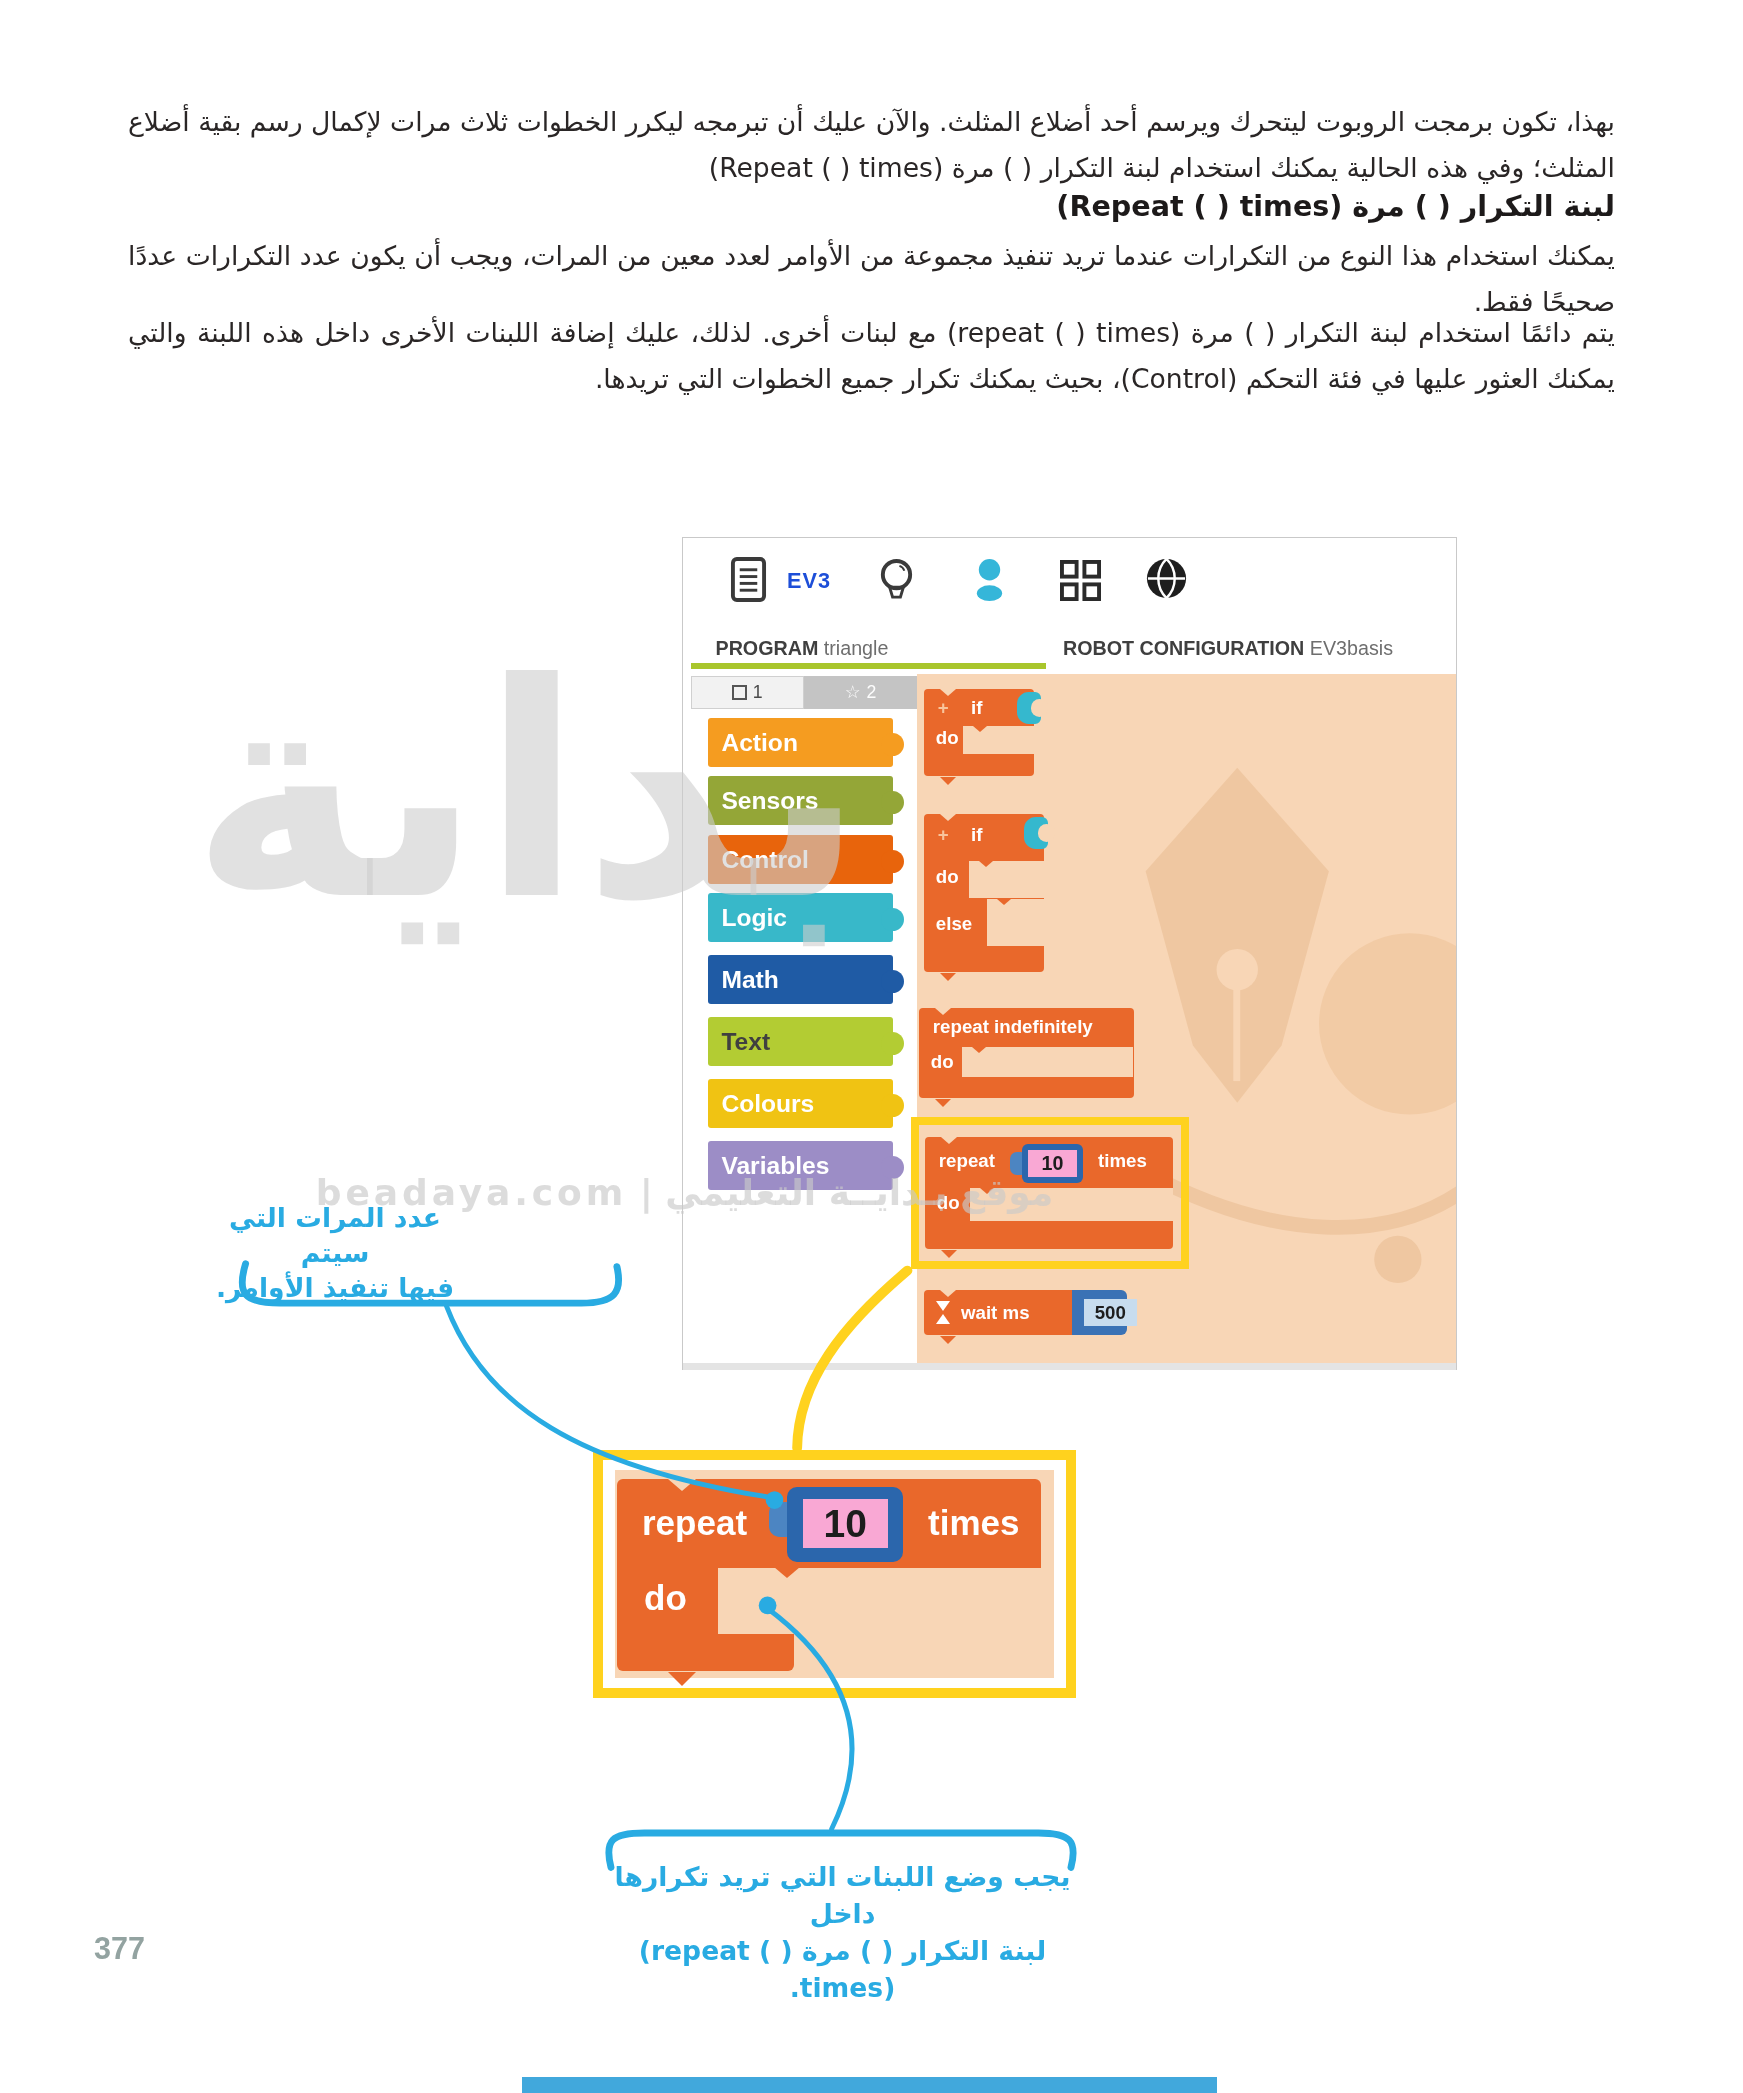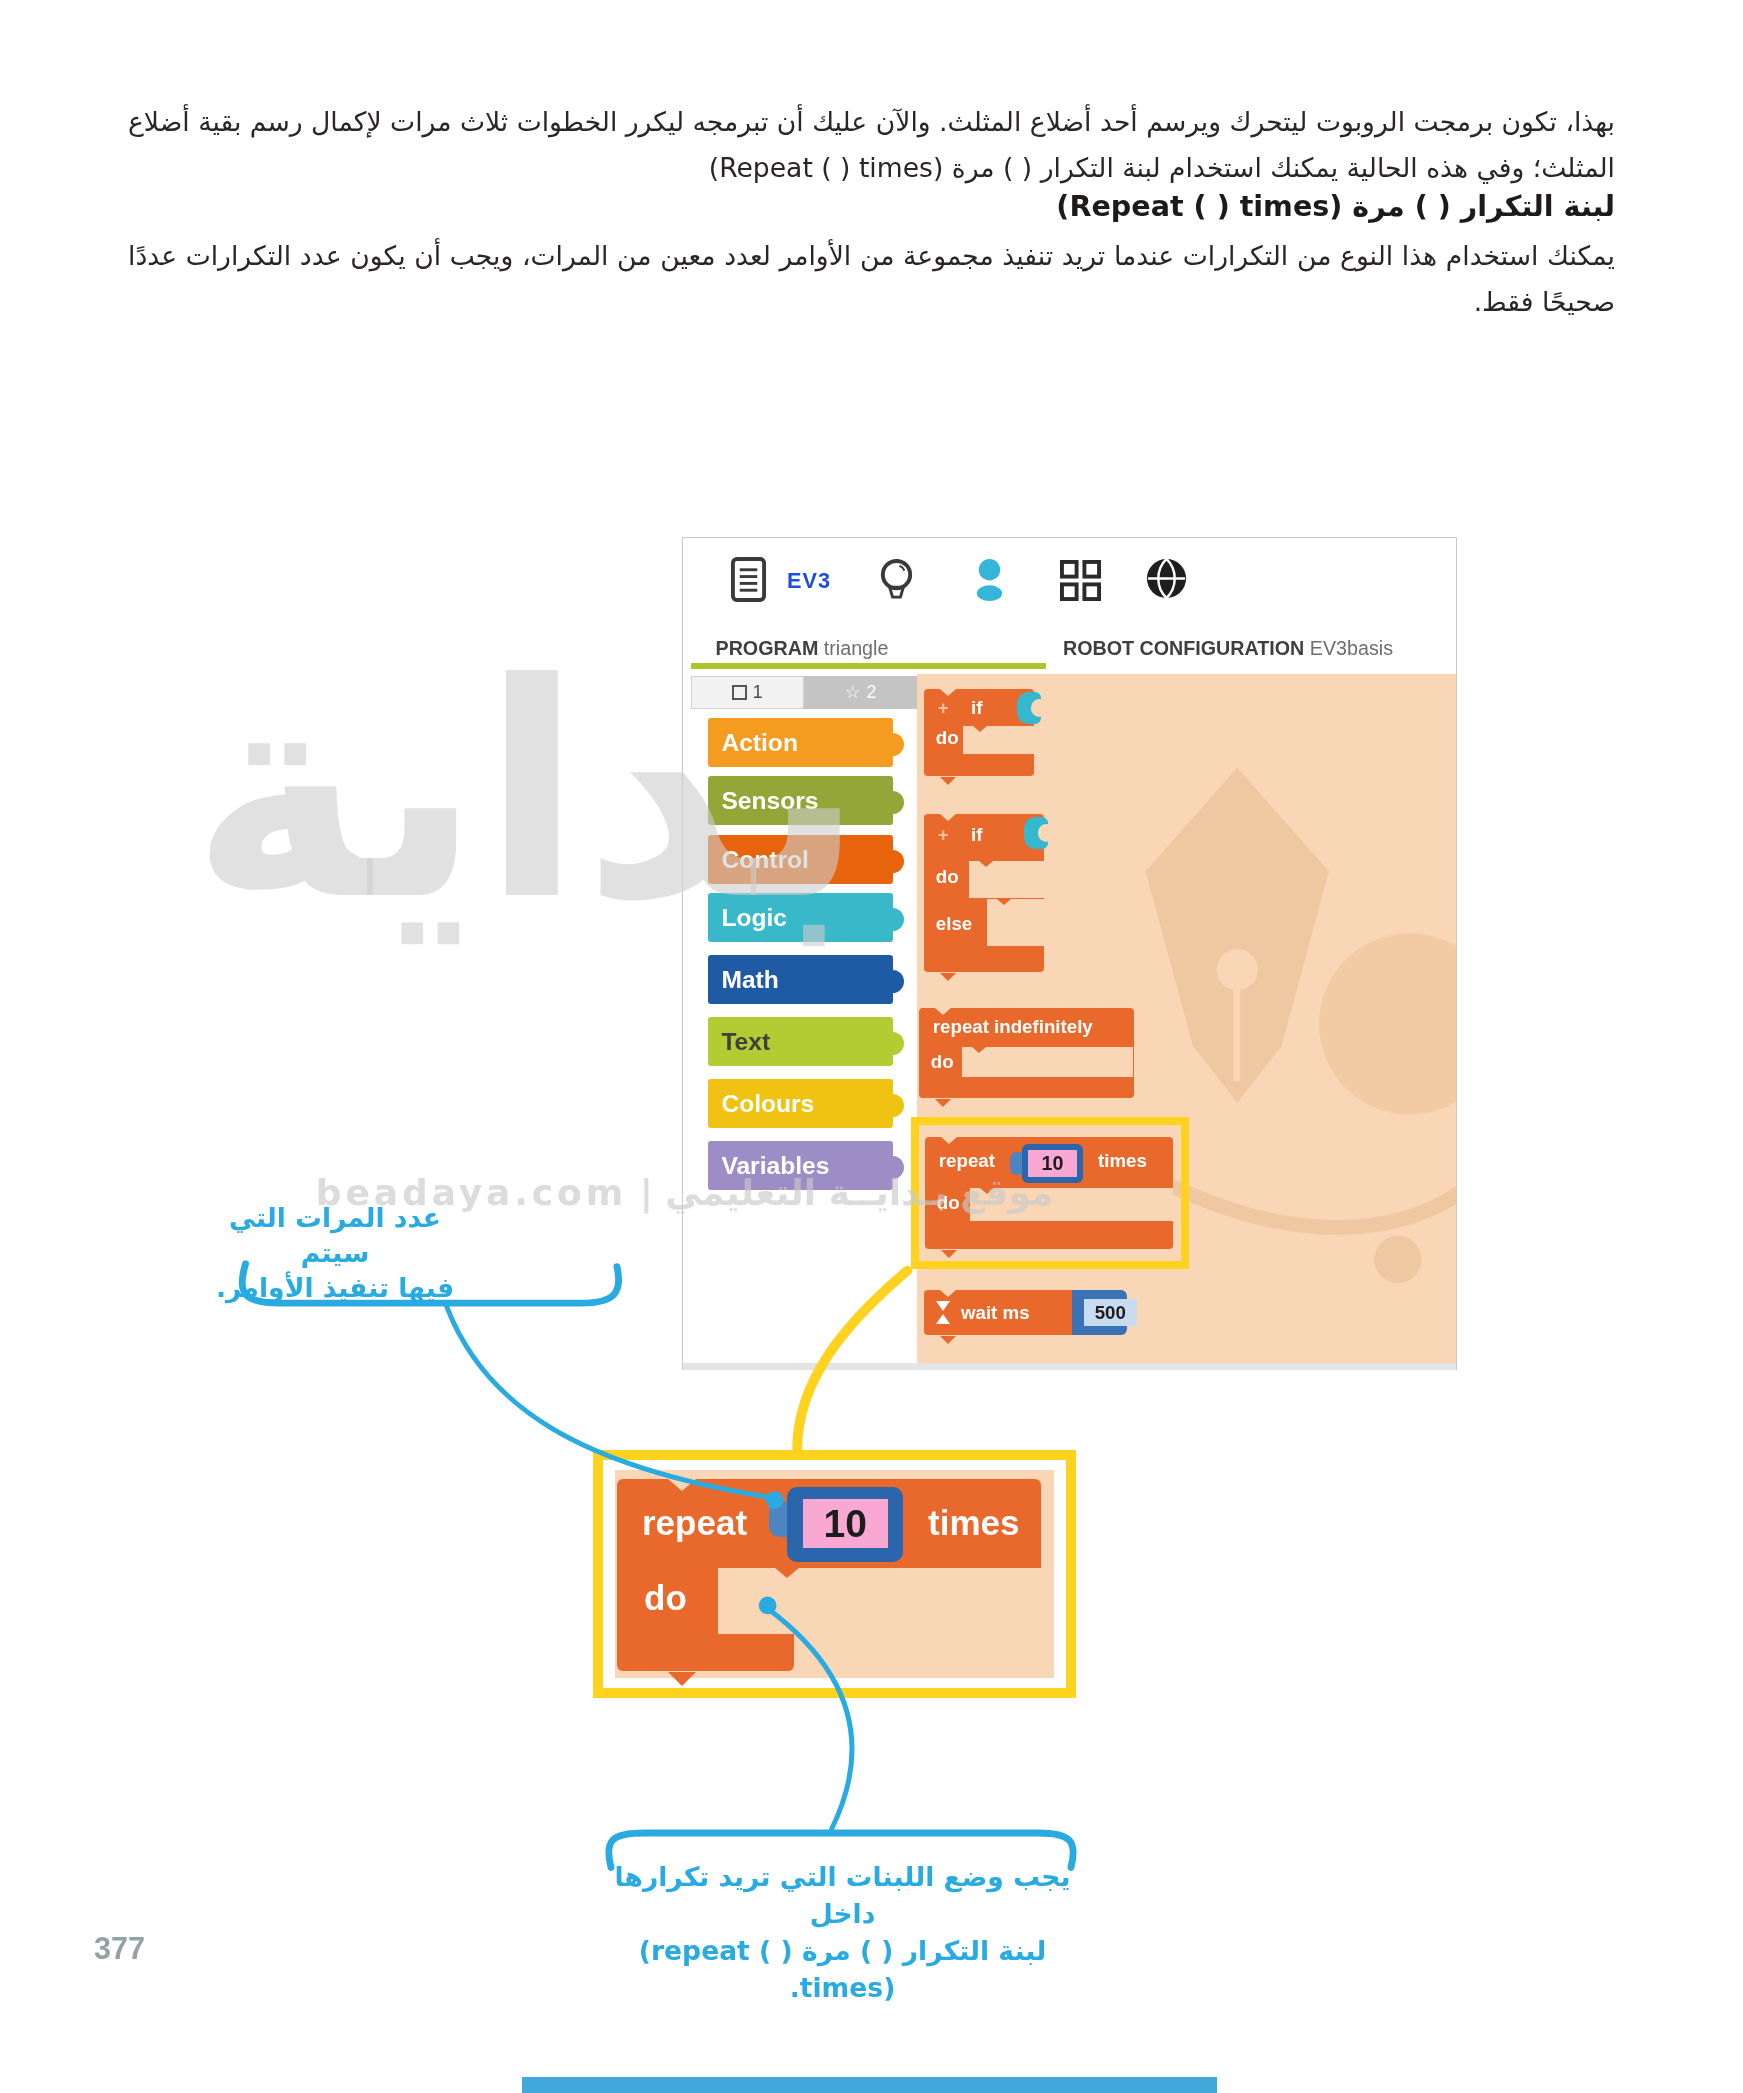--- a/index.html
+++ b/index.html
@@ -69,20 +69,21 @@
   .bstrip{position:absolute;left:522px;top:2077px;width:695px;height:16.7px;background:#41a8dc;}
 </style>
 </head>
 <body>
 
 <div class="page">
 
   <div class="abs artext" style="left:128px;top:99px;width:1487px;">بهذا، تكون برمجت الروبوت ليتحرك ويرسم أحد أضلاع المثلث. والآن عليك أن تبرمجه ليكرر الخطوات ثلاث مرات لإكمال رسم بقية أضلاع  المثلث؛ وفي هذه الحالية يمكنك استخدام لبنة التكرار ( ) مرة ‎(Repeat ( ) times)‎</div>
   <div class="abs arhead" style="left:128px;top:189px;width:1487px;">لبنة التكرار ( ) مرة ‎(Repeat ( ) times)‎</div>
   <div class="abs artext" style="left:128px;top:233px;width:1487px;">يمكنك استخدام هذا النوع من التكرارات عندما تريد تنفيذ مجموعة من الأوامر لعدد معين من المرات، ويجب أن يكون عدد التكرارات عددًا صحيحًا فقط.</div>
+  <div class="abs artext" style="left:128px;top:310px;width:1487px;">يتم دائمًا استخدام لبنة التكرار ( ) مرة ‎(repeat ( ) times)‎ مع لبنات أخرى. لذلك، عليك إضافة اللبنات الأخرى داخل هذه اللبنة والتي يمكنك العثور عليها في فئة التحكم ‎(Control)‎، بحيث يمكنك تكرار جميع الخطوات التي تريدها.</div>
 
   <div class="shot">
 
     <span class="tb-icon" style="left:47px;">
       <svg width="37" height="47" viewBox="0 0 38 48">
           <rect x="3" y="3" width="32" height="42" rx="4" fill="none" stroke="#3a3a3a" stroke-width="4"></rect>
           <line x1="10" y1="14" x2="28" y2="14" stroke="#3a3a3a" stroke-width="3"></line>
           <line x1="10" y1="21" x2="28" y2="21" stroke="#3a3a3a" stroke-width="3"></line>
           <line x1="10" y1="28" x2="28" y2="28" stroke="#3a3a3a" stroke-width="3"></line>
           <line x1="10" y1="35" x2="28" y2="35" stroke="#3a3a3a" stroke-width="3"></line>

